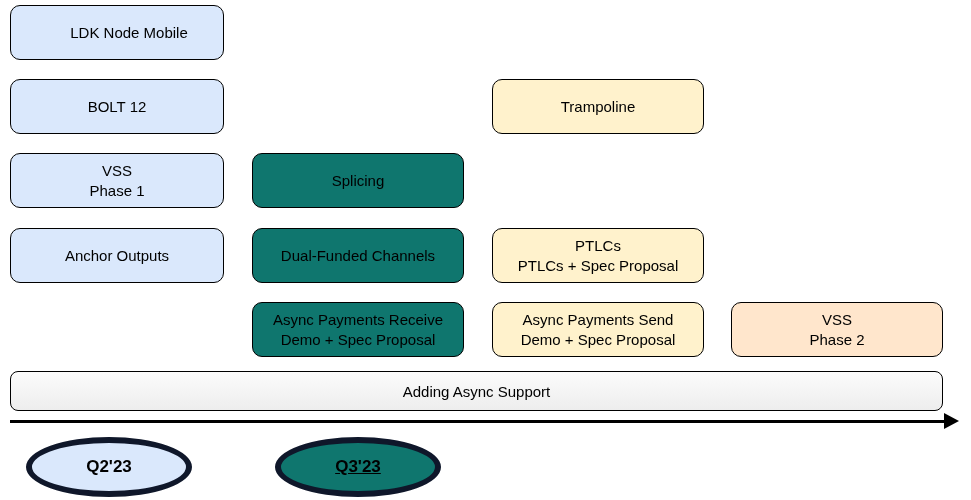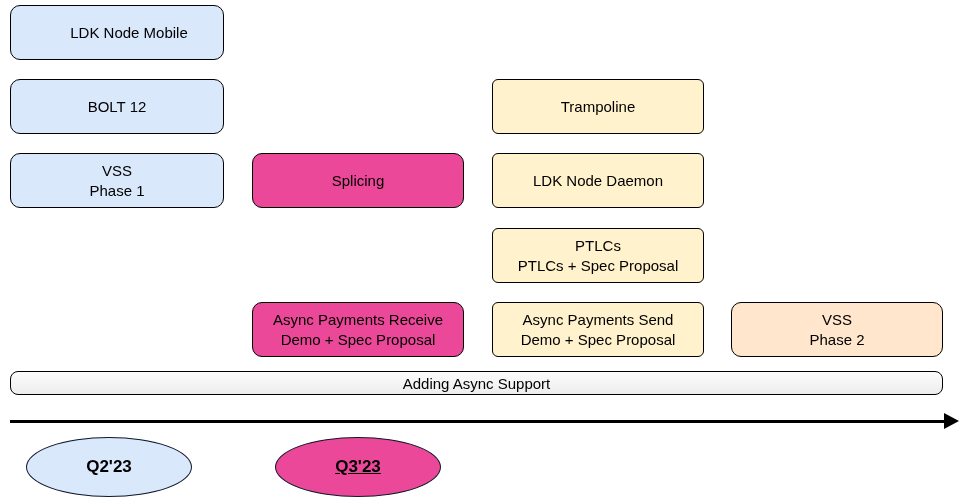--- a/index.html
+++ b/index.html
@@ -21,37 +21,37 @@
     display: flex;
     align-items: center;
     justify-content: center;
     text-align: center;
     font-size: 15px;
     line-height: 1.3;
     white-space: pre-line;
   }
   .c1 { left: 10px;  width: 214px; }
   .c2 { left: 252px; width: 212px; }
-  .c3 { left: 492px; width: 212px; border-radius: 6px; }
+  .c3 { left: 492px; width: 212px; }
   .c4 { left: 731px; width: 212px; }
   .r1 { top: 5px; padding-left: 24px; }
   .r2 { top: 79px; text-align: center; }
   .r3 { top: 153px; }
   .r4 { top: 228px; }
   .r5 { top: 302px; }
   .fill-blue   { background: #dae8fc; }
-  .fill-green  { background: #ec4899; }
+  .fill-green  { background: #0f766e; }
   .fill-yellow { background: #fff2cc; }
   .fill-orange { background: #ffe6cc; }
   .banner {
     position: absolute;
     left: 10px;
     top: 371px;
     width: 933px;
-    height: 24px;
+    height: 40px;
     border: 1.5px solid #000000;
     border-radius: 8px;
     box-sizing: border-box;
     background: linear-gradient(180deg, #fcfcfc 0%, #ededed 100%);
     display: flex;
     align-items: center;
     justify-content: center;
     font-size: 15px;
   }
   .arrow-shaft {
@@ -70,21 +70,21 @@
     height: 0;
     border-top: 8px solid transparent;
     border-bottom: 8px solid transparent;
     border-left: 15px solid #000000;
   }
   .ellipse {
     position: absolute;
     top: 437px;
     width: 166px;
     height: 60px;
-    border: 1px solid #0f172a;
+    border: 6px solid #0f172a;
     border-radius: 50%;
     box-sizing: border-box;
     display: flex;
     align-items: center;
     justify-content: center;
     font-size: 17px;
     font-weight: bold;
   }
   .e1 { left: 26px; }
   .e2 { left: 275px; text-decoration: underline; }
@@ -93,27 +93,28 @@
 </style>
 </head>
 <body>
 
 <div class="stage">
 
   <div class="box fill-blue c1 r1">LDK Node Mobile</div>
   <div class="box fill-blue c1 r2">BOLT 12</div>
   <div class="box fill-blue c1 r3">VSS
 Phase 1</div>
+  <div class="box fill-blue c1 r4">Anchor Outputs</div>
 
   <div class="box fill-green c2 r3">Splicing</div>
+  <div class="box fill-green c2 r4">Dual-Funded Channels</div>
   <div class="box fill-green c2 r5">Async Payments Receive
 Demo + Spec Proposal</div>
 
   <div class="box fill-yellow c3 r2">Trampoline</div>
-  <div class="box fill-yellow c3 r3">LDK Node Daemon</div>
   <div class="box fill-yellow c3 r4">PTLCs
 PTLCs + Spec Proposal</div>
   <div class="box fill-yellow c3 r5">Async Payments Send
 Demo + Spec Proposal</div>
 
   <div class="box fill-orange c4 r5">VSS
 Phase 2</div>
 
   <div class="banner">Adding Async Support</div>
 

